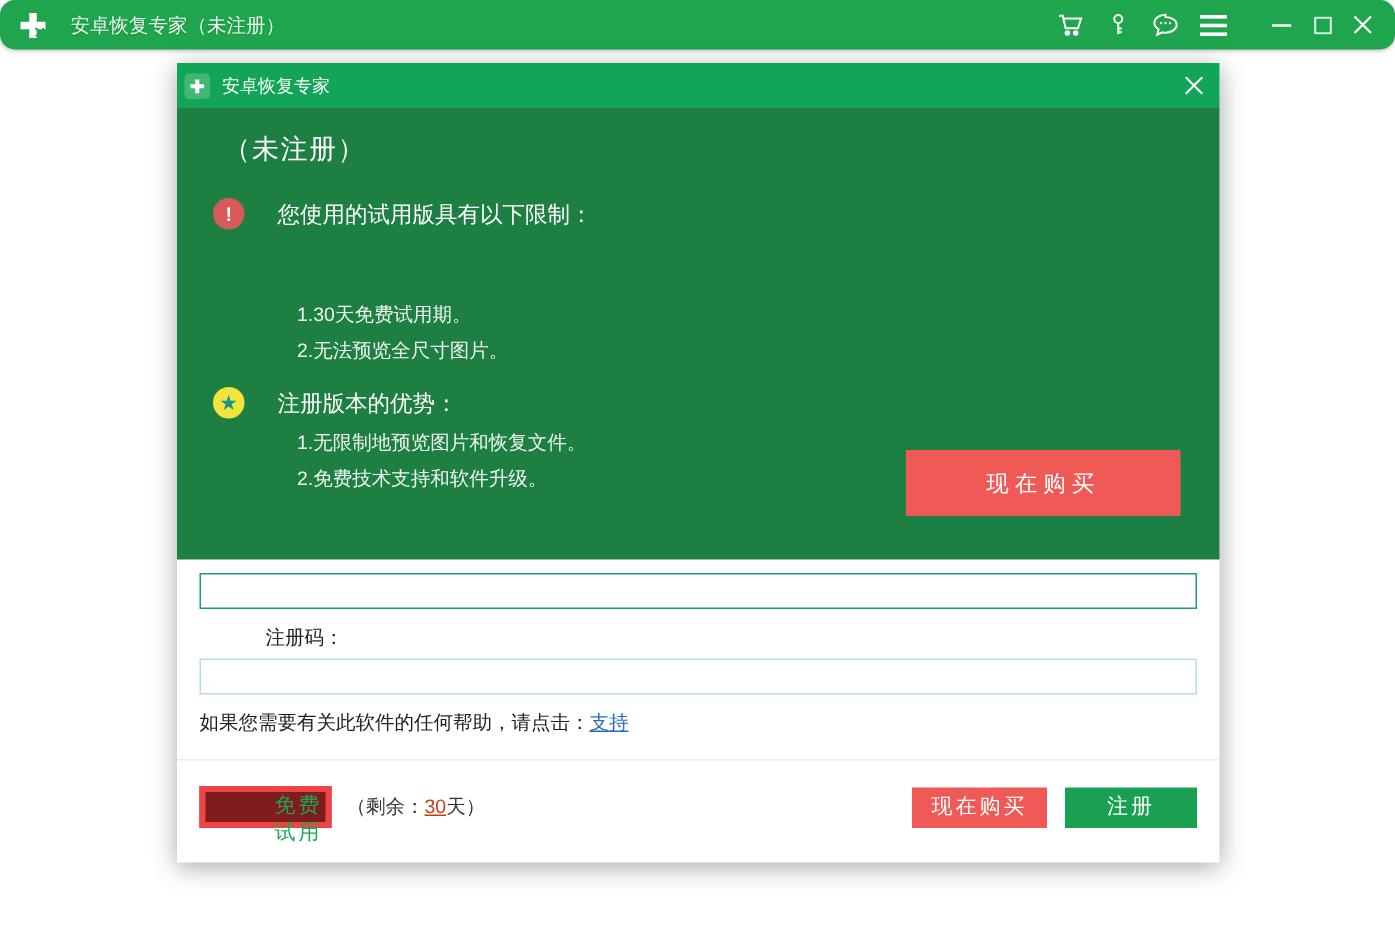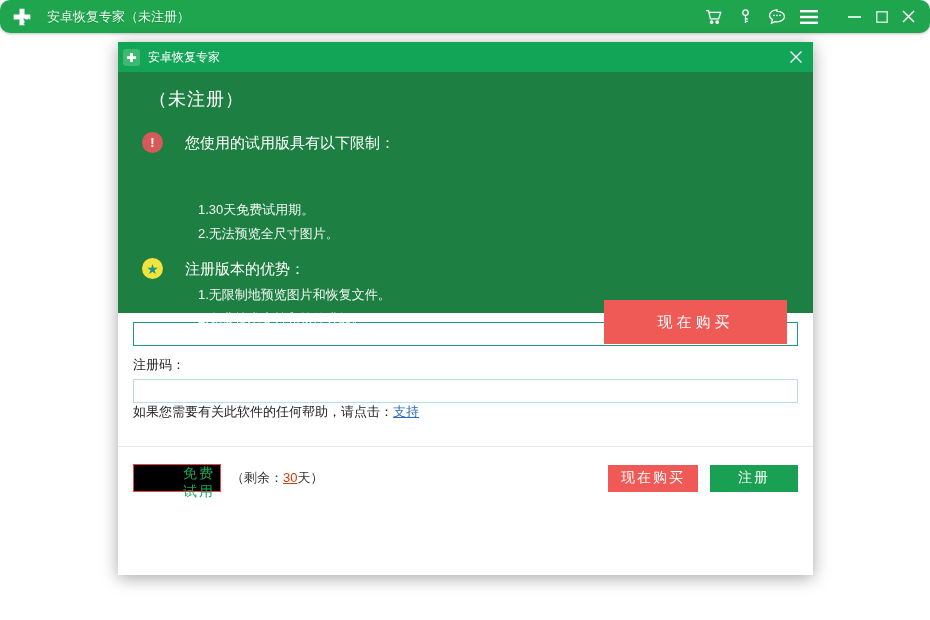--- a/index.html
+++ b/index.html
@@ -35,21 +35,21 @@
   .dialog-logo {
     width:17px; height:17px; background:#3eb873; border-radius:3px;
     display:flex; align-items:center; justify-content:center;
   }
   .dialog-title { color:#ffffff; font-size:12px; margin-left:8px; }
   .dlg-spacer { flex:1; }
   .dialog-close { width:24px; height:24px; display:flex; align-items:center; justify-content:center; cursor:pointer; }
 
   
   .dialog-green {
-    position:relative; height:241px; background:#1d7f42; color:#ffffff;
+    position:relative; height:301px; background:#1d7f42; color:#ffffff;
   }
   .unreg-heading { position:absolute; left:31px; top:15px; font-size:18px; letter-spacing:1px; }
   .badge {
     position:absolute; width:21px; height:21px; border-radius:50%;
     display:flex; align-items:center; justify-content:center;
   }
   .warn-badge { left:24px; top:60px; background:#d65a5a; color:#ffffff; font-size:13px; font-weight:bold; }
   .star-badge { left:24px; top:186px; background:#f2e43c; color:#189888; font-size:14px; }
   .sect-heading { position:absolute; left:67px; font-size:15px; }
   .sect1-heading { top:62px; }
@@ -64,30 +64,30 @@
   }
 
   
   .dialog-form { height:133px; padding:9px 15px 0 15px; }
   .form-label { display:block; font-size:13px; color:#1e1e1e; margin-bottom:5px; }
   .form-input {
     width:665px; height:24px; border:1px solid #b7dfd9; background:#ffffff;
     font-size:13px; padding:0 6px; outline:none;
   }
   .email-input { border-color:#1b998a; }
-  .code-label { margin-top:10px; }
-  .help-line { font-size:13px; color:#1e1e1e; }
+  .code-label { margin-top:10px;margin-left:44px; }
+  .help-line { margin-top:10px; font-size:13px; color:#1e1e1e; }
   .help-link { color:#2a6bc0; text-decoration:underline; cursor:pointer; }
 
   .divider { border-top:1px solid #ececec; }
   .dialog-footer {
     height:56px; display:flex; align-items:center; padding:6px 15px 0 15px;
   }
   .trial-btn {
-    width:88px; height:28px; background:#000000; border:1px solid #ef4444;
+    width:88px; height:28px; background:#7f1d1d; border:4px solid #ef4444;
     color:#1fa457; font-size:14px; letter-spacing:2px; cursor:pointer; font-family:inherit;padding-left:44px;
   }
   .remaining { margin-left:10px; font-size:13px; color:#333333; }
   .days-red { color:#c2410c;text-decoration:underline; }
   .foot-spacer { flex:1; }
   .buy-btn {
     width:90px; height:27px; background:#f05a56; border:none; color:#ffffff;
     font-size:14px; letter-spacing:2px; cursor:pointer; font-family:inherit;
   }
   .register-btn {

